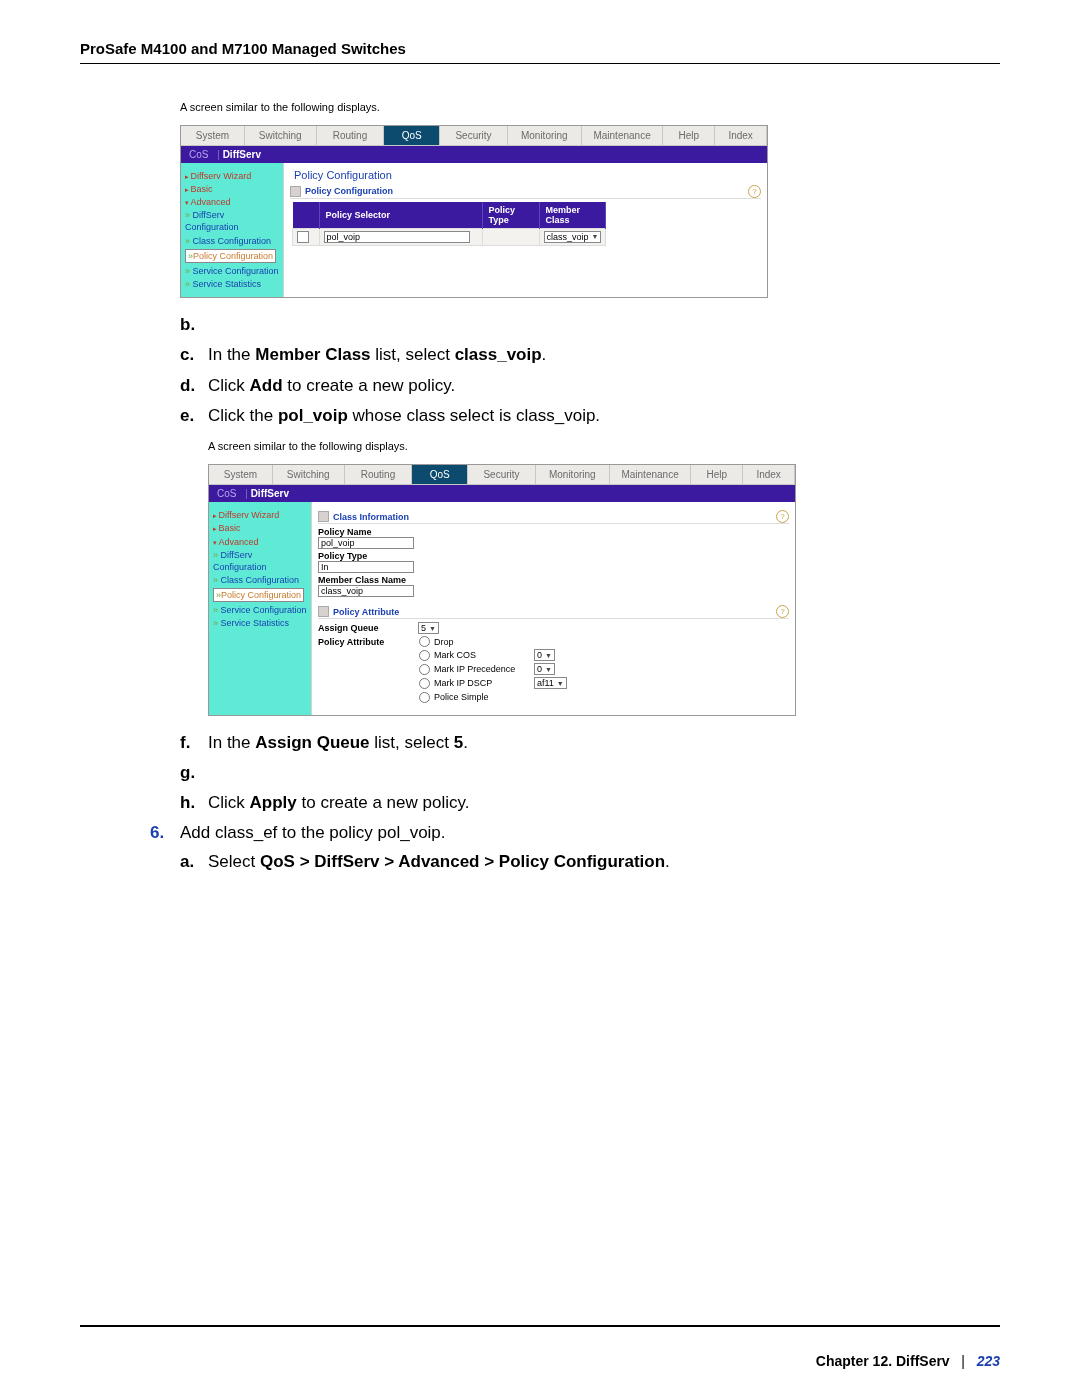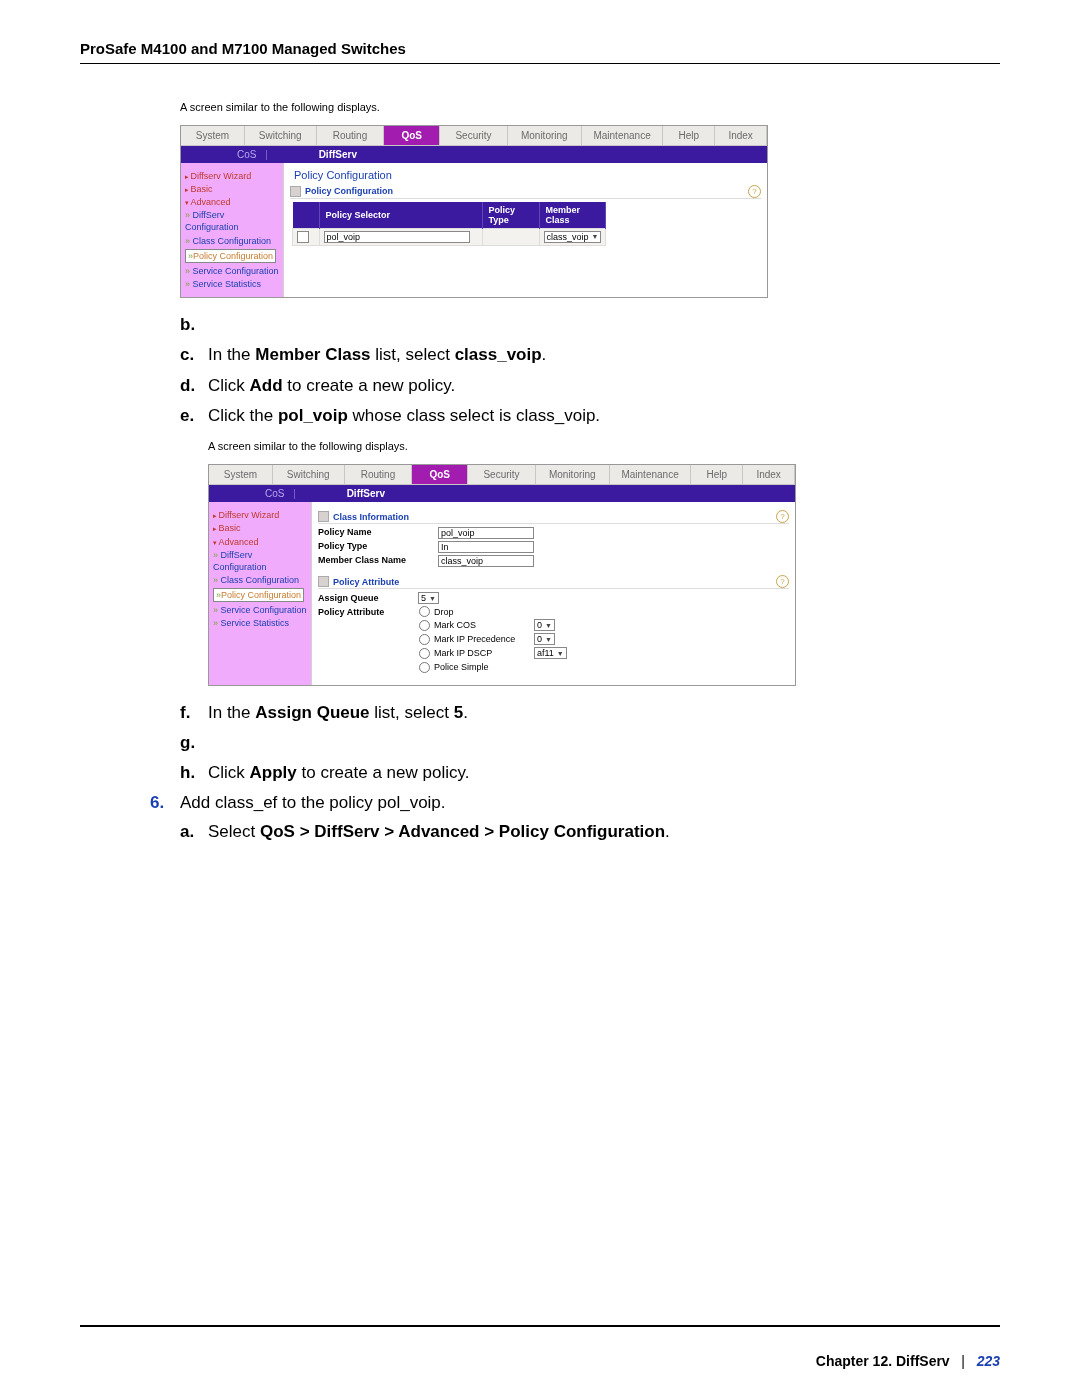--- a/index.html
+++ b/index.html
@@ -83,49 +83,47 @@
     color: #6b6b6b;
   }
   .tab {
     padding: 4px 0;
     text-align: center;
     border-right: 1px solid #c9c7c3;
     border-bottom: 1px solid #c9c7c3;
     flex: 1 1 auto;
   }
   .tab.active {
-    background: #a21caf;
+    background: #0c4a6e;
     color: #fff;
-    font-weight: bold;
   }
   .subtabs {
     background: #3b1aa0;
     color: #fff;
     font-size: 10px;
     padding: 3px 8px;
   }
   .subtabs .st {
     color: #b9a7ee;
     margin-right: 6px;
-    margin-left: 48px;
   }
   .subtabs .st.active {
     color: #fff;
     font-weight: bold;
   }
   .subtabs .sep {
     color: #806fc7;
   }
   .shot-body {
     display: flex;
     background: #fff;
   }
   .sidebar {
     width: 94px;
-    background: #f0abfc;
+    background: #5eead4;
     border-right: 1px solid #d4d2ce;
     font-size: 9px;
     padding: 6px 4px;
     line-height: 1.35;
   }
   .sidebar .item { margin: 1px 0; }
   .sidebar .lvl1 { color: #c0392b; }
   .sidebar .lvl1.expanded::before { content: "▾ "; font-size: 7px; }
   .sidebar .lvl1.collapsed::before { content: "▸ "; font-size: 7px; }
   .sidebar .lvl2 { color: #1a3fb0; margin-left: 0; }
@@ -185,21 +183,21 @@
     background:#fff; border:1px solid #888; padding:0 2px; font-size:9px;
     display:inline-block; min-width:50px;
   }
   .sel {
     background:#fff; border:1px solid #888; padding:0 2px; font-size:9px;
     display:inline-flex; align-items: center;
   }
   .sel .arrow {
     margin-left:3px; font-size:7px; color:#444;
   }
-  .kv { display:flex; margin:2px 0; font-size:9px; }
+  .kv { display:flex; margin:2px 0; font-size:9px;flex-direction:column; }
   .kv .k { width: 120px; font-weight:bold; }
   .kv .v { }
   .radio {
     width:9px; height:9px; border:1px solid #777; border-radius:50%;
     display:inline-block; background:#fff; vertical-align:middle; margin-right:3px;
   }
   .attr-row { display:flex; align-items:center; margin:2px 0; font-size:9px; }
   .attr-row .lbl { width: 100px; font-weight:bold; }
   .attr-row .rd { width: 16px; text-align:center; }
   .attr-row .name { width: 100px; }

